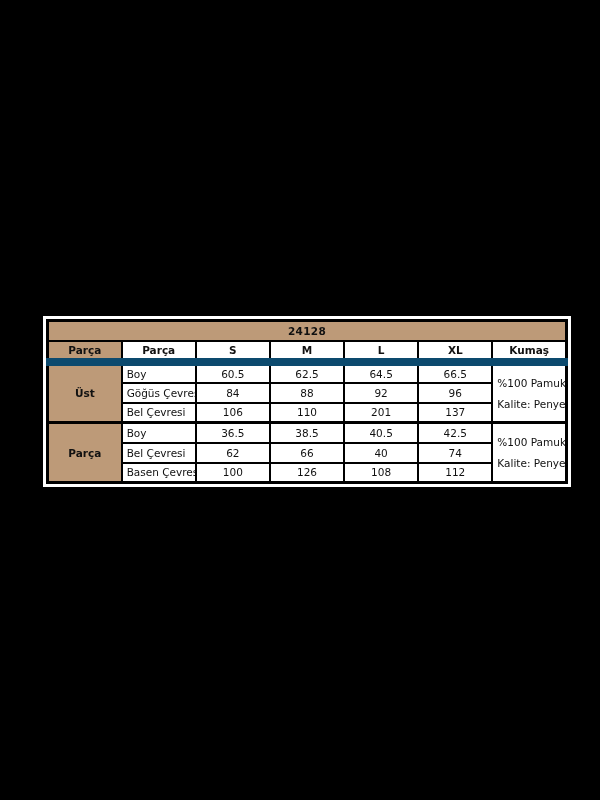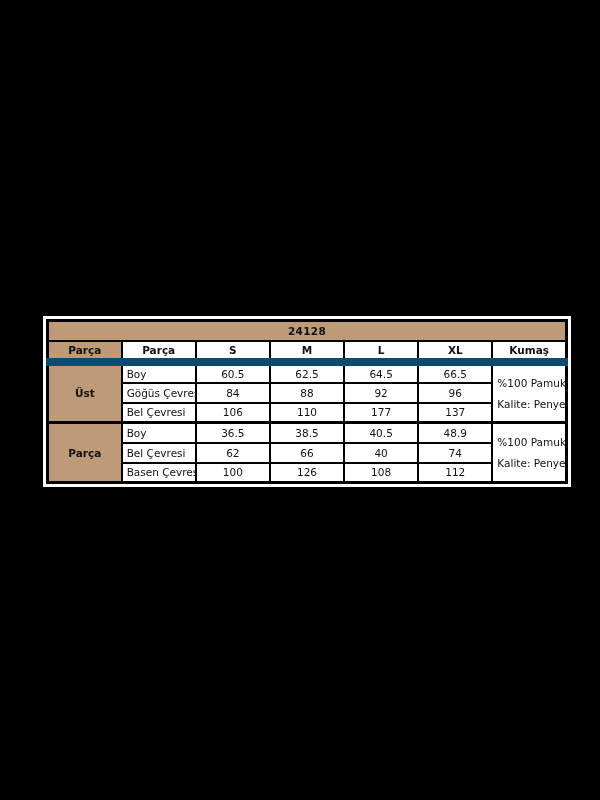--- a/index.html
+++ b/index.html
@@ -100,31 +100,31 @@
         <td class="left">Göğüs Çevresi</td>
         <td class="center">84</td>
         <td class="center">88</td>
         <td class="center">92</td>
         <td class="center">96</td>
       </tr>
       <tr class="data-row">
         <td class="left">Bel Çevresi</td>
         <td class="center">106</td>
         <td class="center">110</td>
-        <td class="center">177</td>
+        <td class="center">201</td>
         <td class="center">137</td>
       </tr>
 
       <tr class="data-row section-start">
         <td rowspan="3" class="tan bold center">Parça</td>
         <td class="left">Boy</td>
         <td class="center">36.5</td>
         <td class="center">38.5</td>
         <td class="center">40.5</td>
-        <td class="center">48.9</td>
+        <td class="center">42.5</td>
         <td rowspan="3" class="fabric-cell">
           <div class="fabric-inner">
             <div>%100 Pamuk</div>
             <div>Kalite: Penye Süprem</div>
           </div>
         </td>
       </tr>
       <tr class="data-row">
         <td class="left">Bel Çevresi</td>
         <td class="center">62</td>

